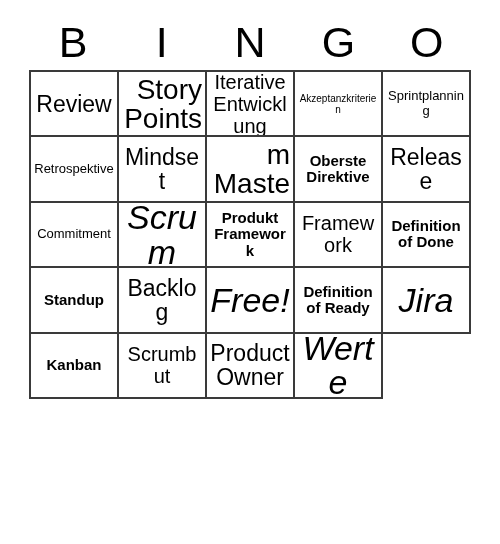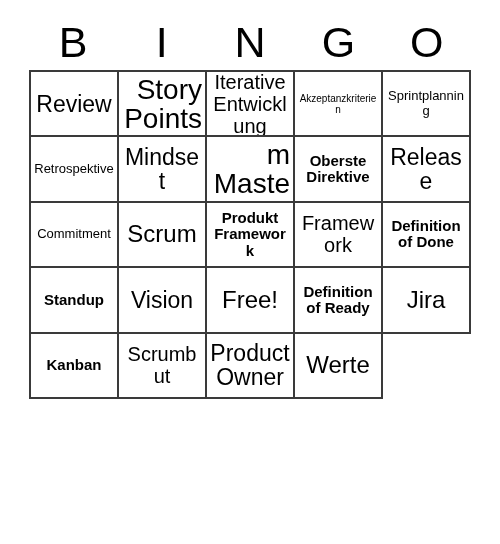--- a/index.html
+++ b/index.html
@@ -75,21 +75,21 @@
     word-wrap: break-word;
     hyphens: none;
   }
   
   .fs-xxs .cell-text { font-size: 10px; line-height: 1.1; }
   .fs-xs  .cell-text { font-size: 13px; line-height: 1.12; }
   .fs-s   .cell-text { font-size: 20px; line-height: 1.1; }
   .fs-m   .cell-text { font-size: 15px; line-height: 1.08; font-weight: bold; }
   .fs-l   .cell-text { font-size: 23px; line-height: 1.06; }
   .fs-xl  .cell-text { font-size: 28px; line-height: 1.04; text-align: right; }
-  .fs-xxl .cell-text { font-size: 24px; line-height: 1.02; }
+  .fs-xxl .cell-text { font-size: 34px; line-height: 1.02; font-style: italic; }
 </style>
 </head>
 <body>
 
 <div id="bingo-card">
 
   <div id="bingo-header">
       <div class="header-letter">B</div>
       <div class="header-letter">I</div>
       <div class="header-letter">N</div>
@@ -140,21 +140,21 @@
       <div class="bingo-cell fs-s">
         <span class="cell-text">Framework</span>
       </div>
       <div class="bingo-cell fs-m">
         <span class="cell-text">Definition of Done</span>
       </div>
       <div class="bingo-cell fs-m">
         <span class="cell-text">Standup</span>
       </div>
       <div class="bingo-cell fs-l">
-        <span class="cell-text">Vision</span>
+        <span class="cell-text">Backlog</span>
       </div>
       <div class="bingo-cell fs-xxl">
         <span class="cell-text">Free!</span>
       </div>
       <div class="bingo-cell fs-m">
         <span class="cell-text">Definition of Ready</span>
       </div>
       <div class="bingo-cell fs-xxl">
         <span class="cell-text">Jira</span>
       </div>

